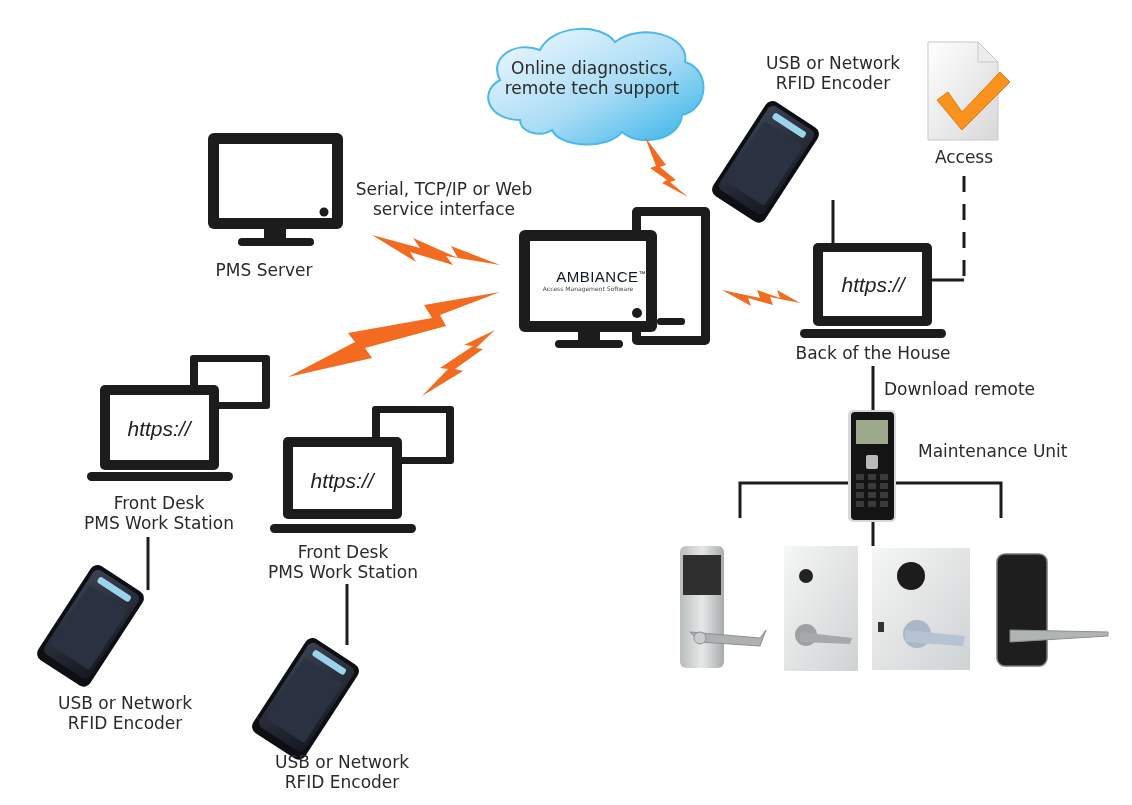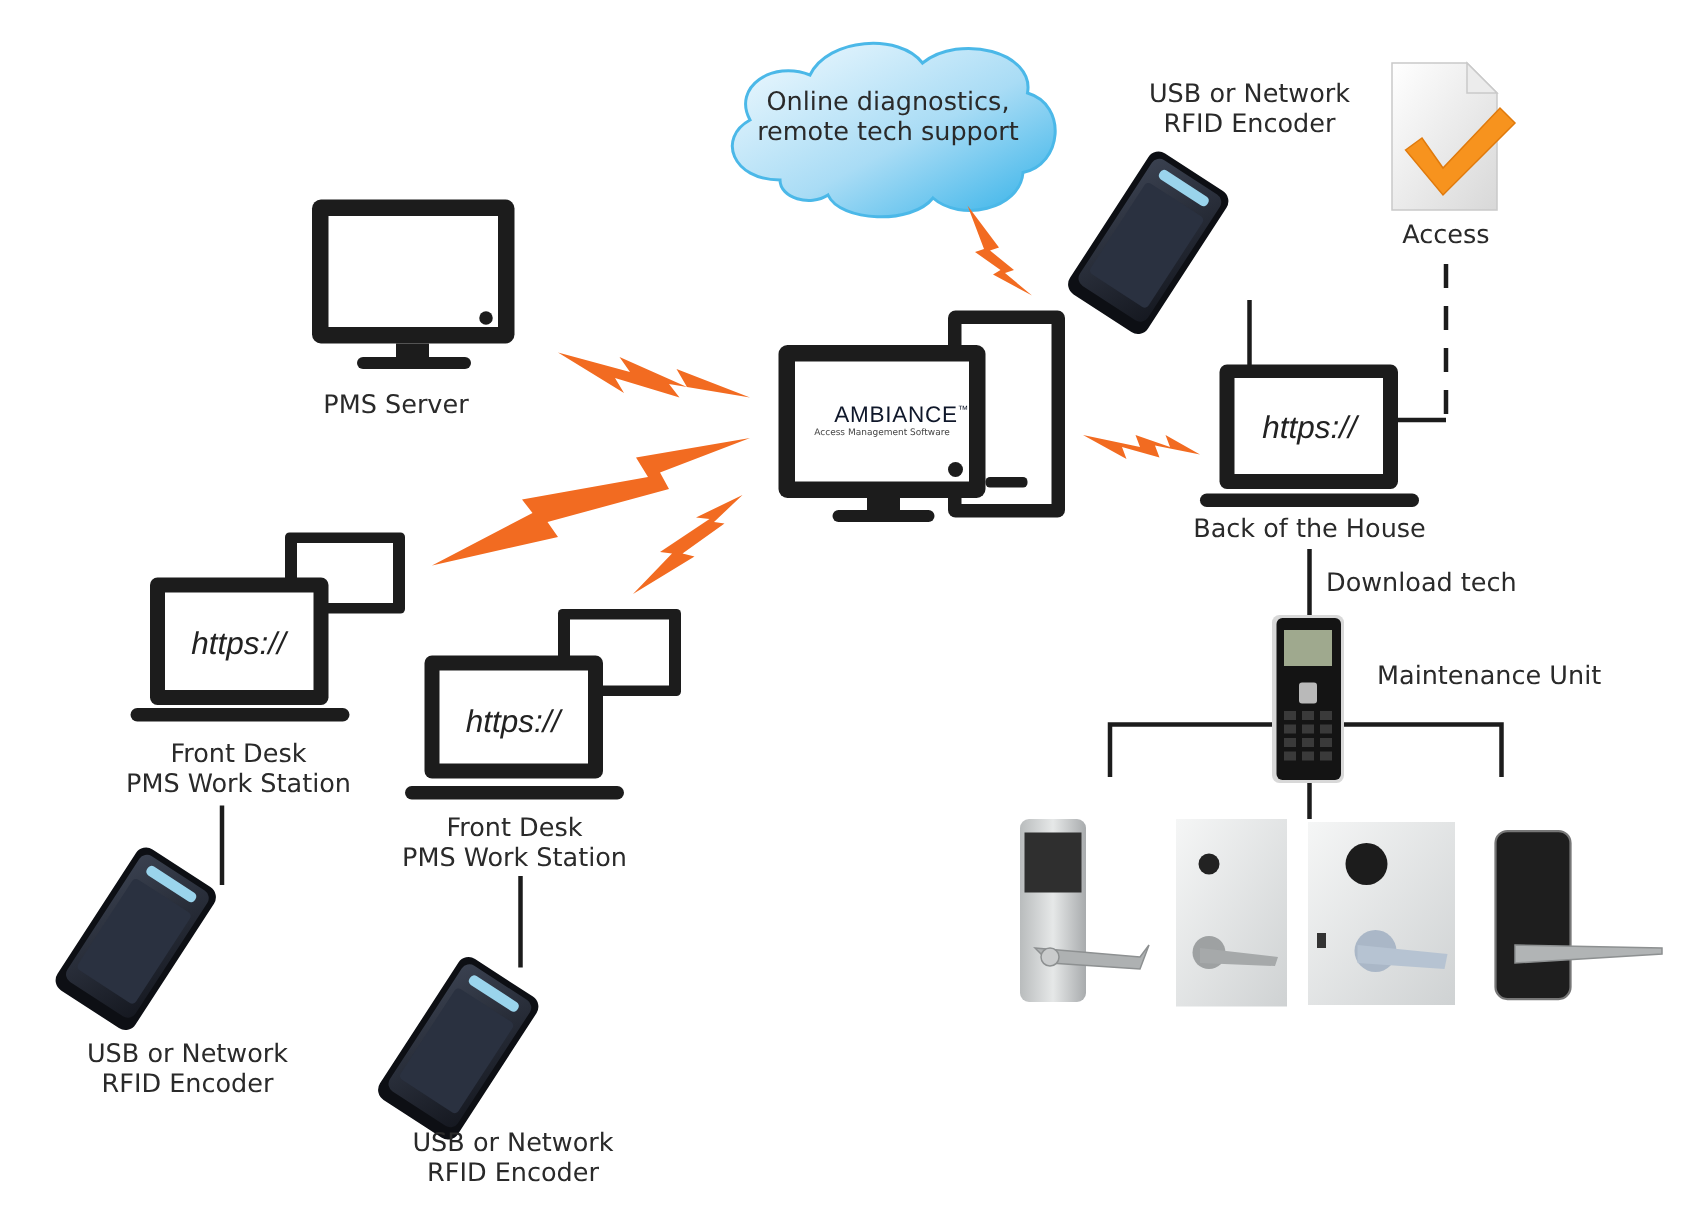--- a/index.html
+++ b/index.html
@@ -187,40 +187,44 @@
     <rect x="8" y="22" width="46" height="72" rx="3" fill="#2a3140"></rect>
     <rect x="12" y="9" width="38" height="7" rx="3" fill="#9ad4ec"></rect>
   </g>
 </svg>
 
 <div class="lbl" style="left:482px;top:58px;width:220px;">
   <div>Online diagnostics,</div>
   <div>remote tech support</div>
 </div>
 
+<div class="lbl" style="left:344px;top:179px;width:200px;">
+  <div>Serial, TCP/IP or Web</div>
+  <div>service interface</div>
+</div>
 
 <div class="lbl" style="left:204px;top:260px;width:120px;">PMS Server</div>
 
 <div style="position:absolute;left:530px;top:266px;width:116px;text-align:center;">
   <div style="font-family:Liberation Sans, sans-serif;font-size:15px;letter-spacing:0.5px;color:#0f172a;line-height:16px;text-align:right;">
     <span>AMBIANCE</span><sup style="font-size:7px;">™</sup>
   </div>
   <div style="font-family:'DejaVu Sans',sans-serif;font-size:6px;color:#444;line-height:8px;">Access Management Software</div>
 </div>
 
 <div class="lbl" style="left:753px;top:53px;width:160px;">
   <div>USB or Network</div>
   <div>RFID Encoder</div>
 </div>
 
 <div class="lbl" style="left:914px;top:147px;width:100px;">Access</div>
 
 <div class="lbl" style="left:790px;top:343px;width:166px;">Back of the House</div>
 
-<div class="lbl" style="left:884px;top:379px;text-align:left;">Download tech</div>
+<div class="lbl" style="left:884px;top:379px;text-align:left;">Download remote</div>
 
 <div class="lbl" style="left:918px;top:441px;text-align:center;">Maintenance Unit</div>
 
 <div class="lbl" style="left:84px;top:493px;width:150px;">
   <div>Front Desk</div>
   <div>PMS Work Station</div>
 </div>
 
 <div class="lbl" style="left:268px;top:542px;width:150px;">
   <div>Front Desk</div>

